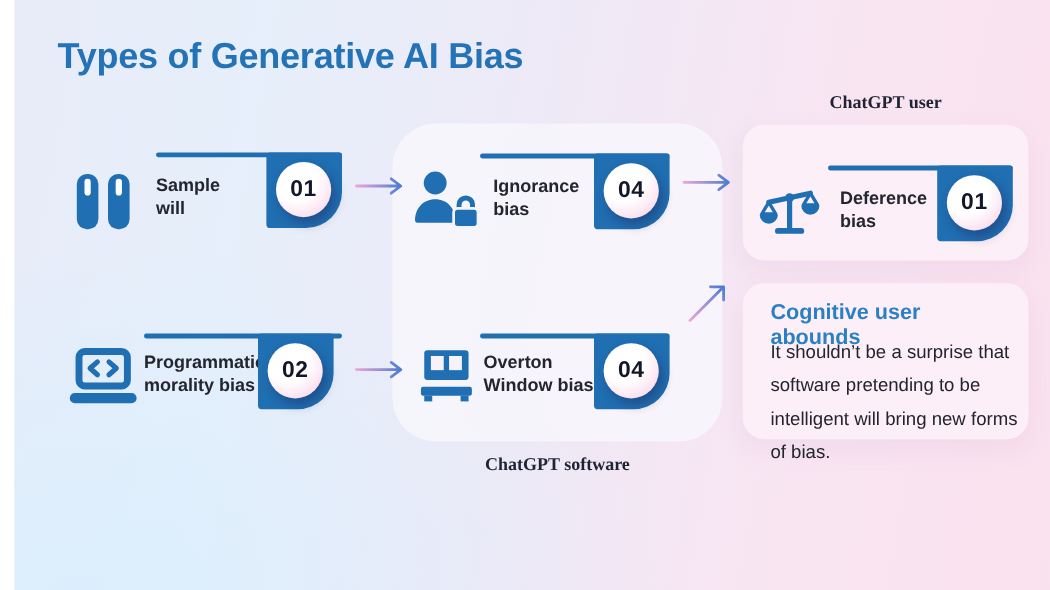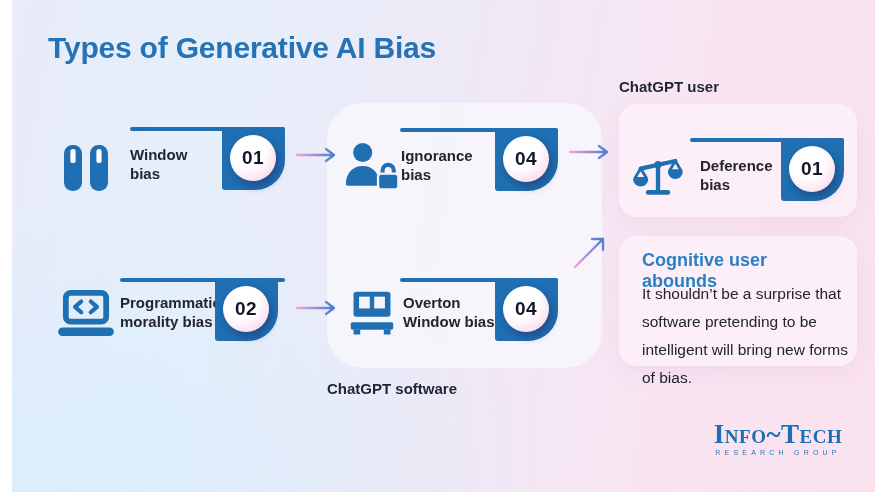--- a/index.html
+++ b/index.html
@@ -22,21 +22,21 @@
     left:315px;top:103px;width:275px;height:265px;border-radius:36px;
     background:rgba(249,247,253,.78);
   }
   .panel-pink{
     background:rgba(253,240,249,.92);border-radius:18px;
     box-shadow:0 8px 20px rgba(190,150,200,.12);
   }
   .panel-user{left:607px;top:104px;width:238px;height:113px;}
   .panel-cog{left:607px;top:236px;width:238px;height:130px;}
   .grp-label{
-    position:absolute;font-size:15px;font-weight:700;color:#1E2433;text-align:left;
+    position:absolute;font-size:15px;font-weight:700;color:#1E2433;text-align:center;font-family:Liberation Serif, serif;
   }
   .item{position:absolute;}
   .item .icon{position:absolute;display:block;line-height:0;}
   .tline{position:absolute;top:0;height:3.5px;background:#1F6FB2;border-radius:2px;}
   .tlabel{
     position:absolute;font-size:15px;font-weight:600;color:#23252F;line-height:18.5px;
   }
   .block{
     position:absolute;top:0;width:63px;height:63px;background:#1F6FB2;
     border-radius:3px 3px 30px 3px;
@@ -85,21 +85,21 @@
   <div class="item" style="left:48px;top:127px;width:225px;height:68px">
     <span class="icon" style="left:0;top:16px">
       <svg width="52" height="50" viewBox="0 0 26 25">
         <rect x="2" y="1" width="9" height="23" rx="4.2" fill="#1F6FB2"></rect>
         <rect x="5.2" y="3" width="2.6" height="7" rx="1.3" fill="#fff"></rect>
         <rect x="15" y="1" width="9" height="23" rx="4.2" fill="#1F6FB2"></rect>
         <rect x="18.2" y="3" width="2.6" height="7" rx="1.3" fill="#fff"></rect>
       </svg>
     </span>
     <div class="tline" style="left:70px;width:155px"></div>
-    <div class="tlabel" style="left:70px;top:19px;width:78px">Window bias</div>
+    <div class="tlabel" style="left:70px;top:19px;width:78px">Sample will</div>
     <div class="block" style="left:162px">
       <div class="badge">01</div>
     </div>
   </div>
 
   <div class="item" style="left:45px;top:278px;width:228px;height:68px">
     <span class="icon" style="left:0;top:12px">
       <svg width="58" height="48" viewBox="0 0 30 25">
         <rect x="4.5" y="1.5" width="21" height="15" rx="2.5" class="st" stroke-width="3"></rect>
         <path d="M12.5,6 L9.3,8.8 L12.5,11.6" class="st" stroke-width="2.2"></path>
@@ -117,21 +117,21 @@
   <div class="item" style="left:332px;top:128px;width:214px;height:68px">
     <span class="icon" style="left:0;top:14px">
       <svg width="56" height="50" viewBox="0 0 27 24">
         <circle cx="9" cy="5" r="4.6" fill="#1F6FB2"></circle>
         <path d="M9,11.5 c-4.9,0 -8.1,3.7 -8.1,8.6 c0,0.5 0.4,0.9 0.9,0.9 h14.4 c0.5,0 0.9,-0.4 0.9,-0.9 c0,-4.9 -3.2,-8.6 -8.1,-8.6 z" fill="#1F6FB2"></path>
         <path d="M18.6,15.5 v-1.8 a2.7,2.7 0 0 1 5.4,0 v1.8" fill="none" stroke="#1F6FB2" stroke-width="2" stroke-linecap="round"></path>
         <rect x="16.4" y="15.2" width="9.8" height="7.6" rx="1.6" fill="#1F6FB2" stroke="#F5F2FA" stroke-width="1.1"></rect>
       </svg>
     </span>
     <div class="tline" style="left:56px;width:158px"></div>
-    <div class="tlabel" style="left:57px;top:19px;width:90px">Ignorance bias</div>
+    <div class="tlabel" style="left:67px;top:19px;width:90px">Ignorance bias</div>
     <div class="block" style="left:151px">
       <div class="badge">04</div>
     </div>
   </div>
 
   <div class="item" style="left:336px;top:278px;width:210px;height:68px">
     <span class="icon" style="left:0;top:12px">
       <svg width="48" height="48" viewBox="0 0 26 26">
         <rect x="3" y="1" width="20" height="13.5" rx="1.5" fill="#1F6FB2"></rect>
         <rect x="6" y="3.6" width="5.8" height="6.4" fill="#F5F2FA"></rect>
@@ -209,18 +209,14 @@
             <stop offset="1" stop-color="#4B7ECF"></stop>
       </linearGradient>
         </defs>
       <path d="M5,35 L32,8 M22,7 L33,7 L33,18" fill="none" stroke="url(#ag4)" stroke-width="2.3" stroke-linecap="round" stroke-linejoin="round"></path>
     </svg>
   </span>
 
   <div class="callout-head">Cognitive user abounds</div>
   <div class="callout-body">It shouldn’t be a surprise that software pretending to be intelligent will bring new forms of bias.</div>
 
-  <div class="logo">
-    <div class="logo-word">Info~Tech</div>
-    <div class="logo-sub">Research Group</div>
-  </div>
 
 </div>
 
 </body></html>

